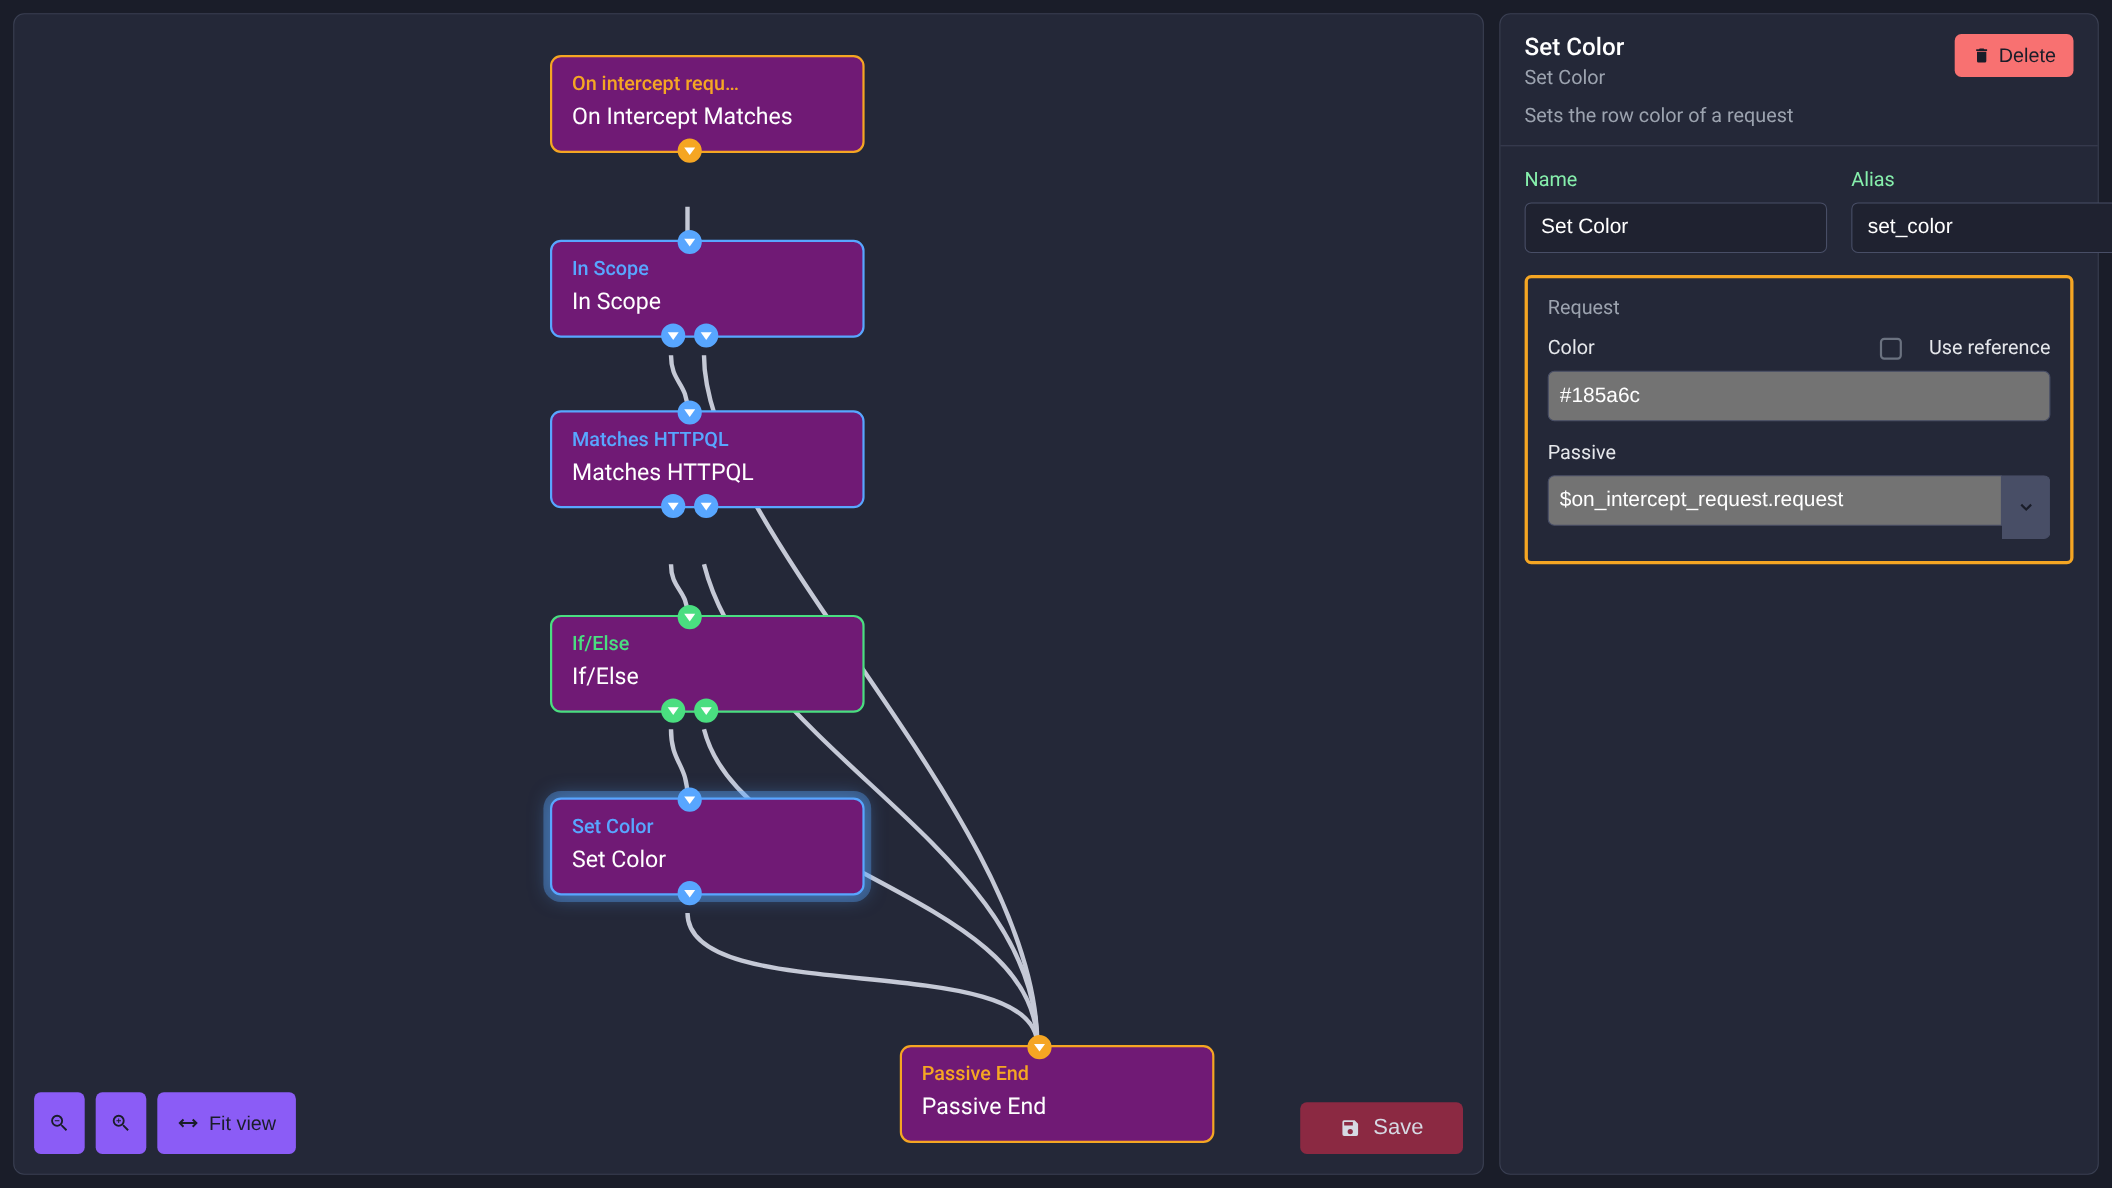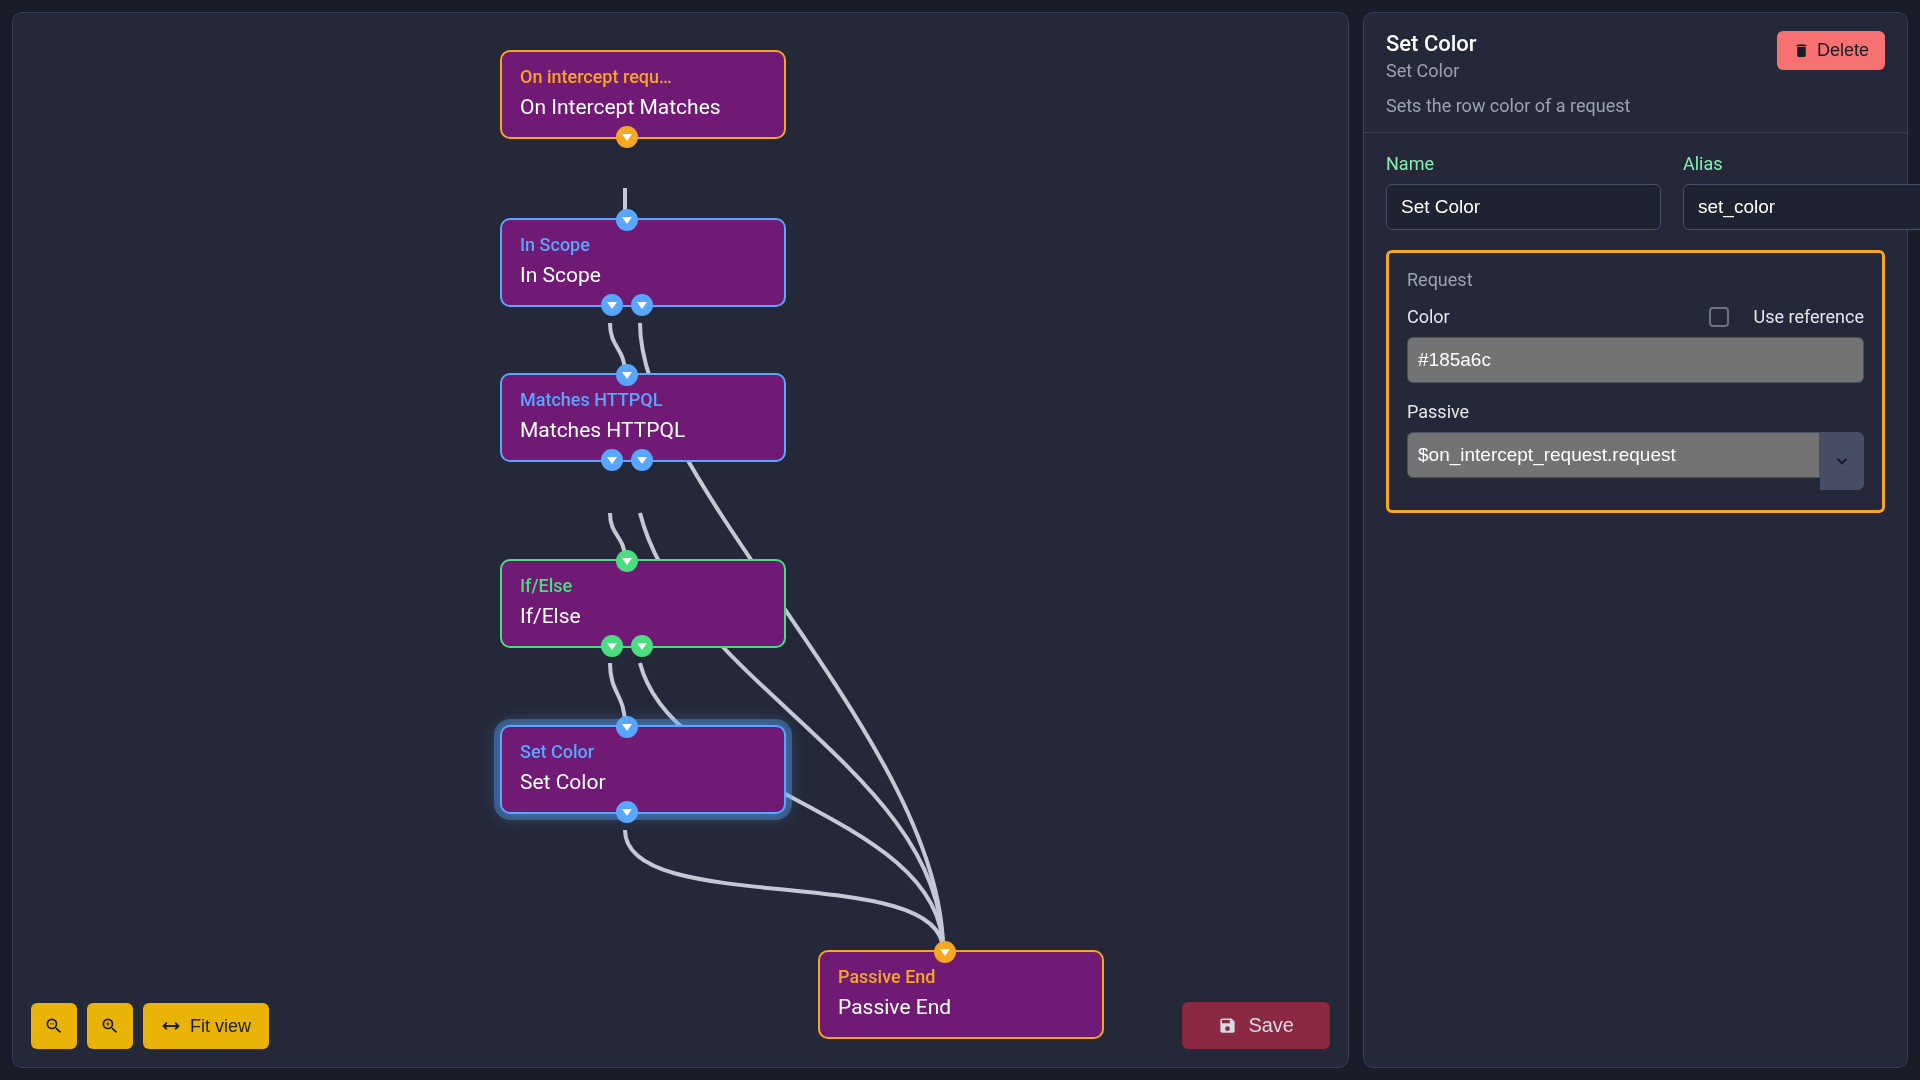--- a/index.html
+++ b/index.html
@@ -57,21 +57,21 @@
   .node.selected { box-shadow: 0 0 0 6px rgba(88,166,255,0.35), 0 0 18px rgba(88,166,255,0.5); }
   
   .port { position: absolute; width: 22px; height: 22px; border-radius: 50%; border: 2px solid; display: flex; align-items: center; justify-content: center; background: #2c3142; }
   .port::after { content: ''; width: 0; height: 0; border-left: 5px solid transparent; border-right: 5px solid transparent; border-top: 7px solid currentColor; }
   .port.orange { border-color: #f5a623; background: #f5a623; color: #fff; }
   .port.blue { border-color: #58a6ff; background: #58a6ff; color: #fff; }
   .port.green { border-color: #4ade80; background: #4ade80; color: #fff; }
   
   
   .canvas-toolbar { position: absolute; left: 18px; bottom: 18px; display: flex; gap: 10px; }
-  .tool-btn { background: #eab308; color: #1a1d29; border: none; border-radius: 6px; width: 46px; height: 46px; display: flex; align-items: center; justify-content: center; cursor: pointer; font-size: 18px; }
+  .tool-btn { background: #8b5cf6; color: #1a1d29; border: none; border-radius: 6px; width: 46px; height: 56px; display: flex; align-items: center; justify-content: center; cursor: pointer; font-size: 18px; }
   .tool-btn.wide { width: auto; padding: 0 18px; gap: 9px; font-weight: 500; }
   .tool-btn svg { width: 20px; height: 20px; }
   
   .save-btn { position: absolute; right: 18px; bottom: 18px; background: #8b2942; color: #d6d9e3; border: none; border-radius: 6px; padding: 12px 36px; font-size: 20px; font-weight: 500; display: flex; align-items: center; gap: 11px; cursor: pointer; }
   .save-btn svg { width: 19px; height: 19px; }
 </style>
 </head>
 <body>
 
 <div class="app" style="transform: scale(1);">

